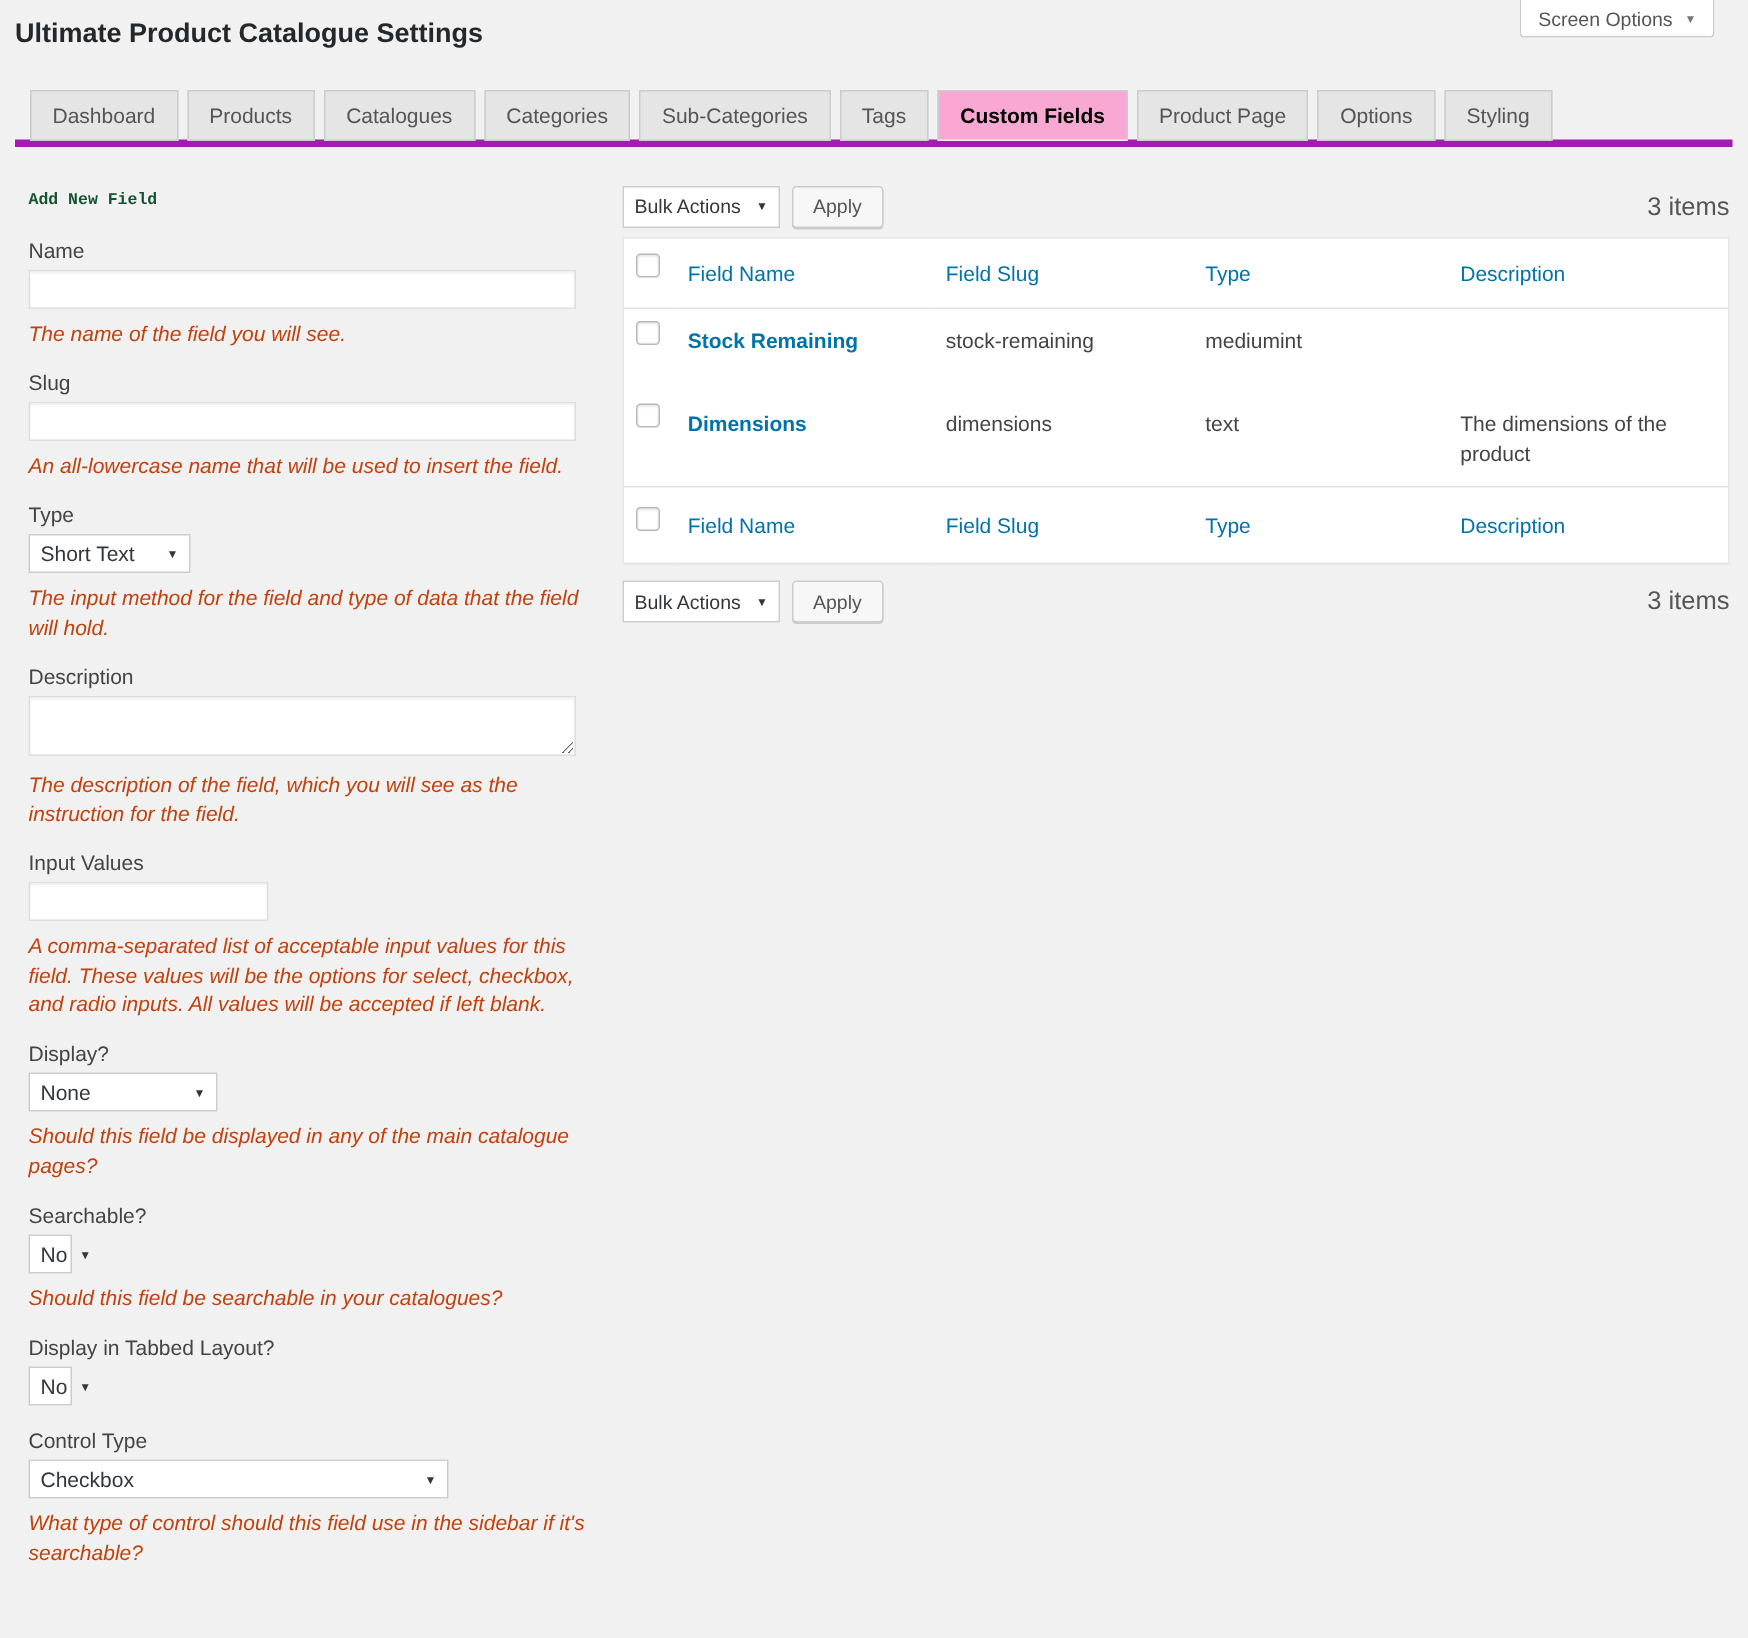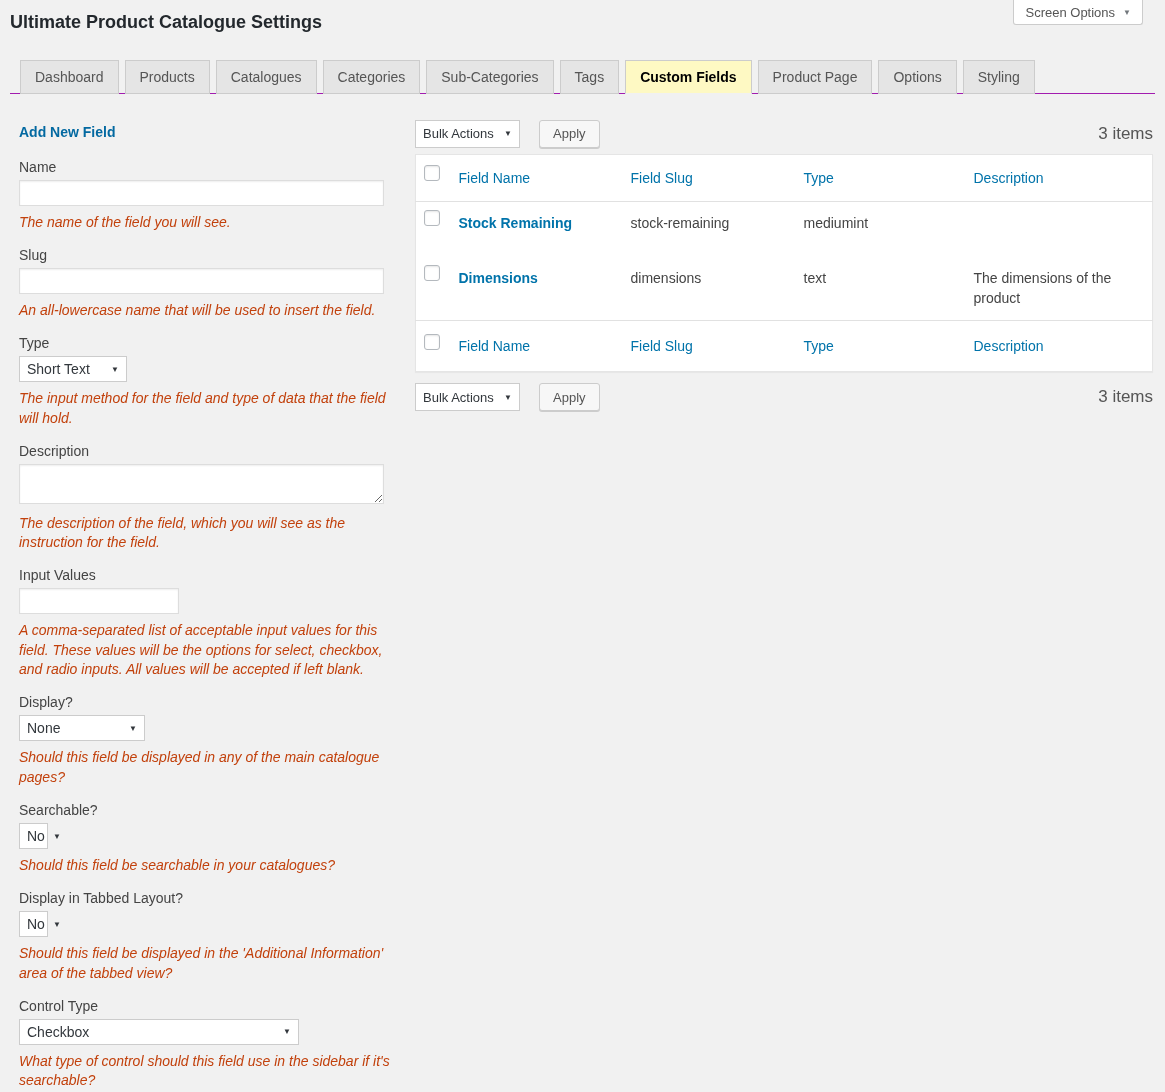--- a/index.html
+++ b/index.html
@@ -19,40 +19,40 @@
   .screen-options-btn {
     position:absolute; top:0; right:22px; height:25px; padding:0 11px;
     background:#fff; border:1px solid #ccc; border-top:none; border-radius:0 0 3px 3px;
     display:flex; align-items:center; gap:8px; color:#555; font-size:13px; cursor:pointer;
   }
   .screen-options-btn .chev { font-size:8px; color:#72777c; }
 
   
   .nav-tab-wrapper {
     margin:26px 10px 0 10px; padding-left:10px;
-    border-bottom:1px solid #a21caf;
+    border-bottom:5px solid #a21caf;
     display:flex; align-items:flex-end;text-align:center;
   }
   .nav-tab {
     display:inline-block; margin:0 6px -1px 0; padding:8px 14px;
     background:#e5e5e5; border:1px solid #ccc; color:#555;
     font-size:14px; line-height:16px; white-space:nowrap; cursor:pointer;
   }
   .nav-tab-active {
-    background:#fef9c3; border-bottom:1px solid #f1f1f1;
+    background:#f9a8d4; border-bottom:1px solid #f1f1f1;
     color:#000; font-weight:bold;
   }
 
   
   .content { display:flex; align-items:flex-start; margin-top:26px; padding:0 12px 0 19px; }
   .form-col { width:396px; flex:none; padding-right:14px; }
   .table-col { flex:1; min-width:0; }
 
   
-  .form-heading { margin:4px 0 19px 0; font-size:14px; font-weight:bold; color:#0369a1; }
+  .form-heading { margin:4px 0 19px 0; font-size:11px; font-weight:bold; color:#14532d;font-family:Liberation Mono, monospace; }
   .field { margin-bottom:15px; }
   .field-label { display:block; margin-bottom:5px; color:#444; }
   .text-input {
     height:26px; background:#fff; border:1px solid #ddd; border-radius:0;
     box-shadow:inset 0 1px 2px rgba(0,0,0,.07); padding:0 6px;
     font-family:"Liberation Sans",sans-serif; font-size:14px; color:#32373c;
   }
   .w-regular { width:365px; }
   .w-values  { width:160px; }
   textarea.text-input { width:365px; height:40px; padding:4px 6px; resize:both; }
@@ -70,21 +70,21 @@
   .sel-disp   { width:126px; }
   .sel-small  { width:29px; }
   .sel-ctrl   { width:280px; }
   .sel-bulk   { width:105px; height:28px; font-size:13px; }
 
   
   .tablenav { display:flex; align-items:center; height:28px; }
   .tablenav.top { margin-bottom:6px; }
   .tablenav.bottom { margin-top:11px; }
   .apply-btn {
-    margin-left:19px; height:28px; padding:0 13px;
+    margin-left:8px; height:28px; padding:0 13px;
     background:#f7f7f7; border:1px solid #ccc; border-radius:3px;
     box-shadow:0 1px 0 #ccc; color:#555; font-size:13px;
     font-family:"Liberation Sans",sans-serif; cursor:pointer;
   }
   .items-count { margin-left:auto; color:#555; font-size:17px; }
 
   .list-table {
     width:100%; border-collapse:collapse; table-layout:fixed;
     background:#fff; border:1px solid #e5e5e5; box-shadow:0 1px 1px rgba(0,0,0,.04);
   }
@@ -187,21 +187,20 @@
       </div>
       <div class="help">Should this field be searchable in your catalogues?</div>
     </div>
 
     <div class="field">
       <span class="field-label">Display in Tabbed Layout?</span>
       <div class="fake-select sel-small">
         <span>No</span>
         <span class="chev">▼</span>
       </div>
-      <div class="help">Should this field be displayed in the 'Additional Information' area of the tabbed view?</div>
     </div>
 
     <div class="field">
       <span class="field-label">Control Type</span>
       <div class="fake-select sel-ctrl">
         <span>Checkbox</span>
         <span class="chev">▼</span>
       </div>
       <div class="help">What type of control should this field use in the sidebar if it's searchable?</div>
     </div>

